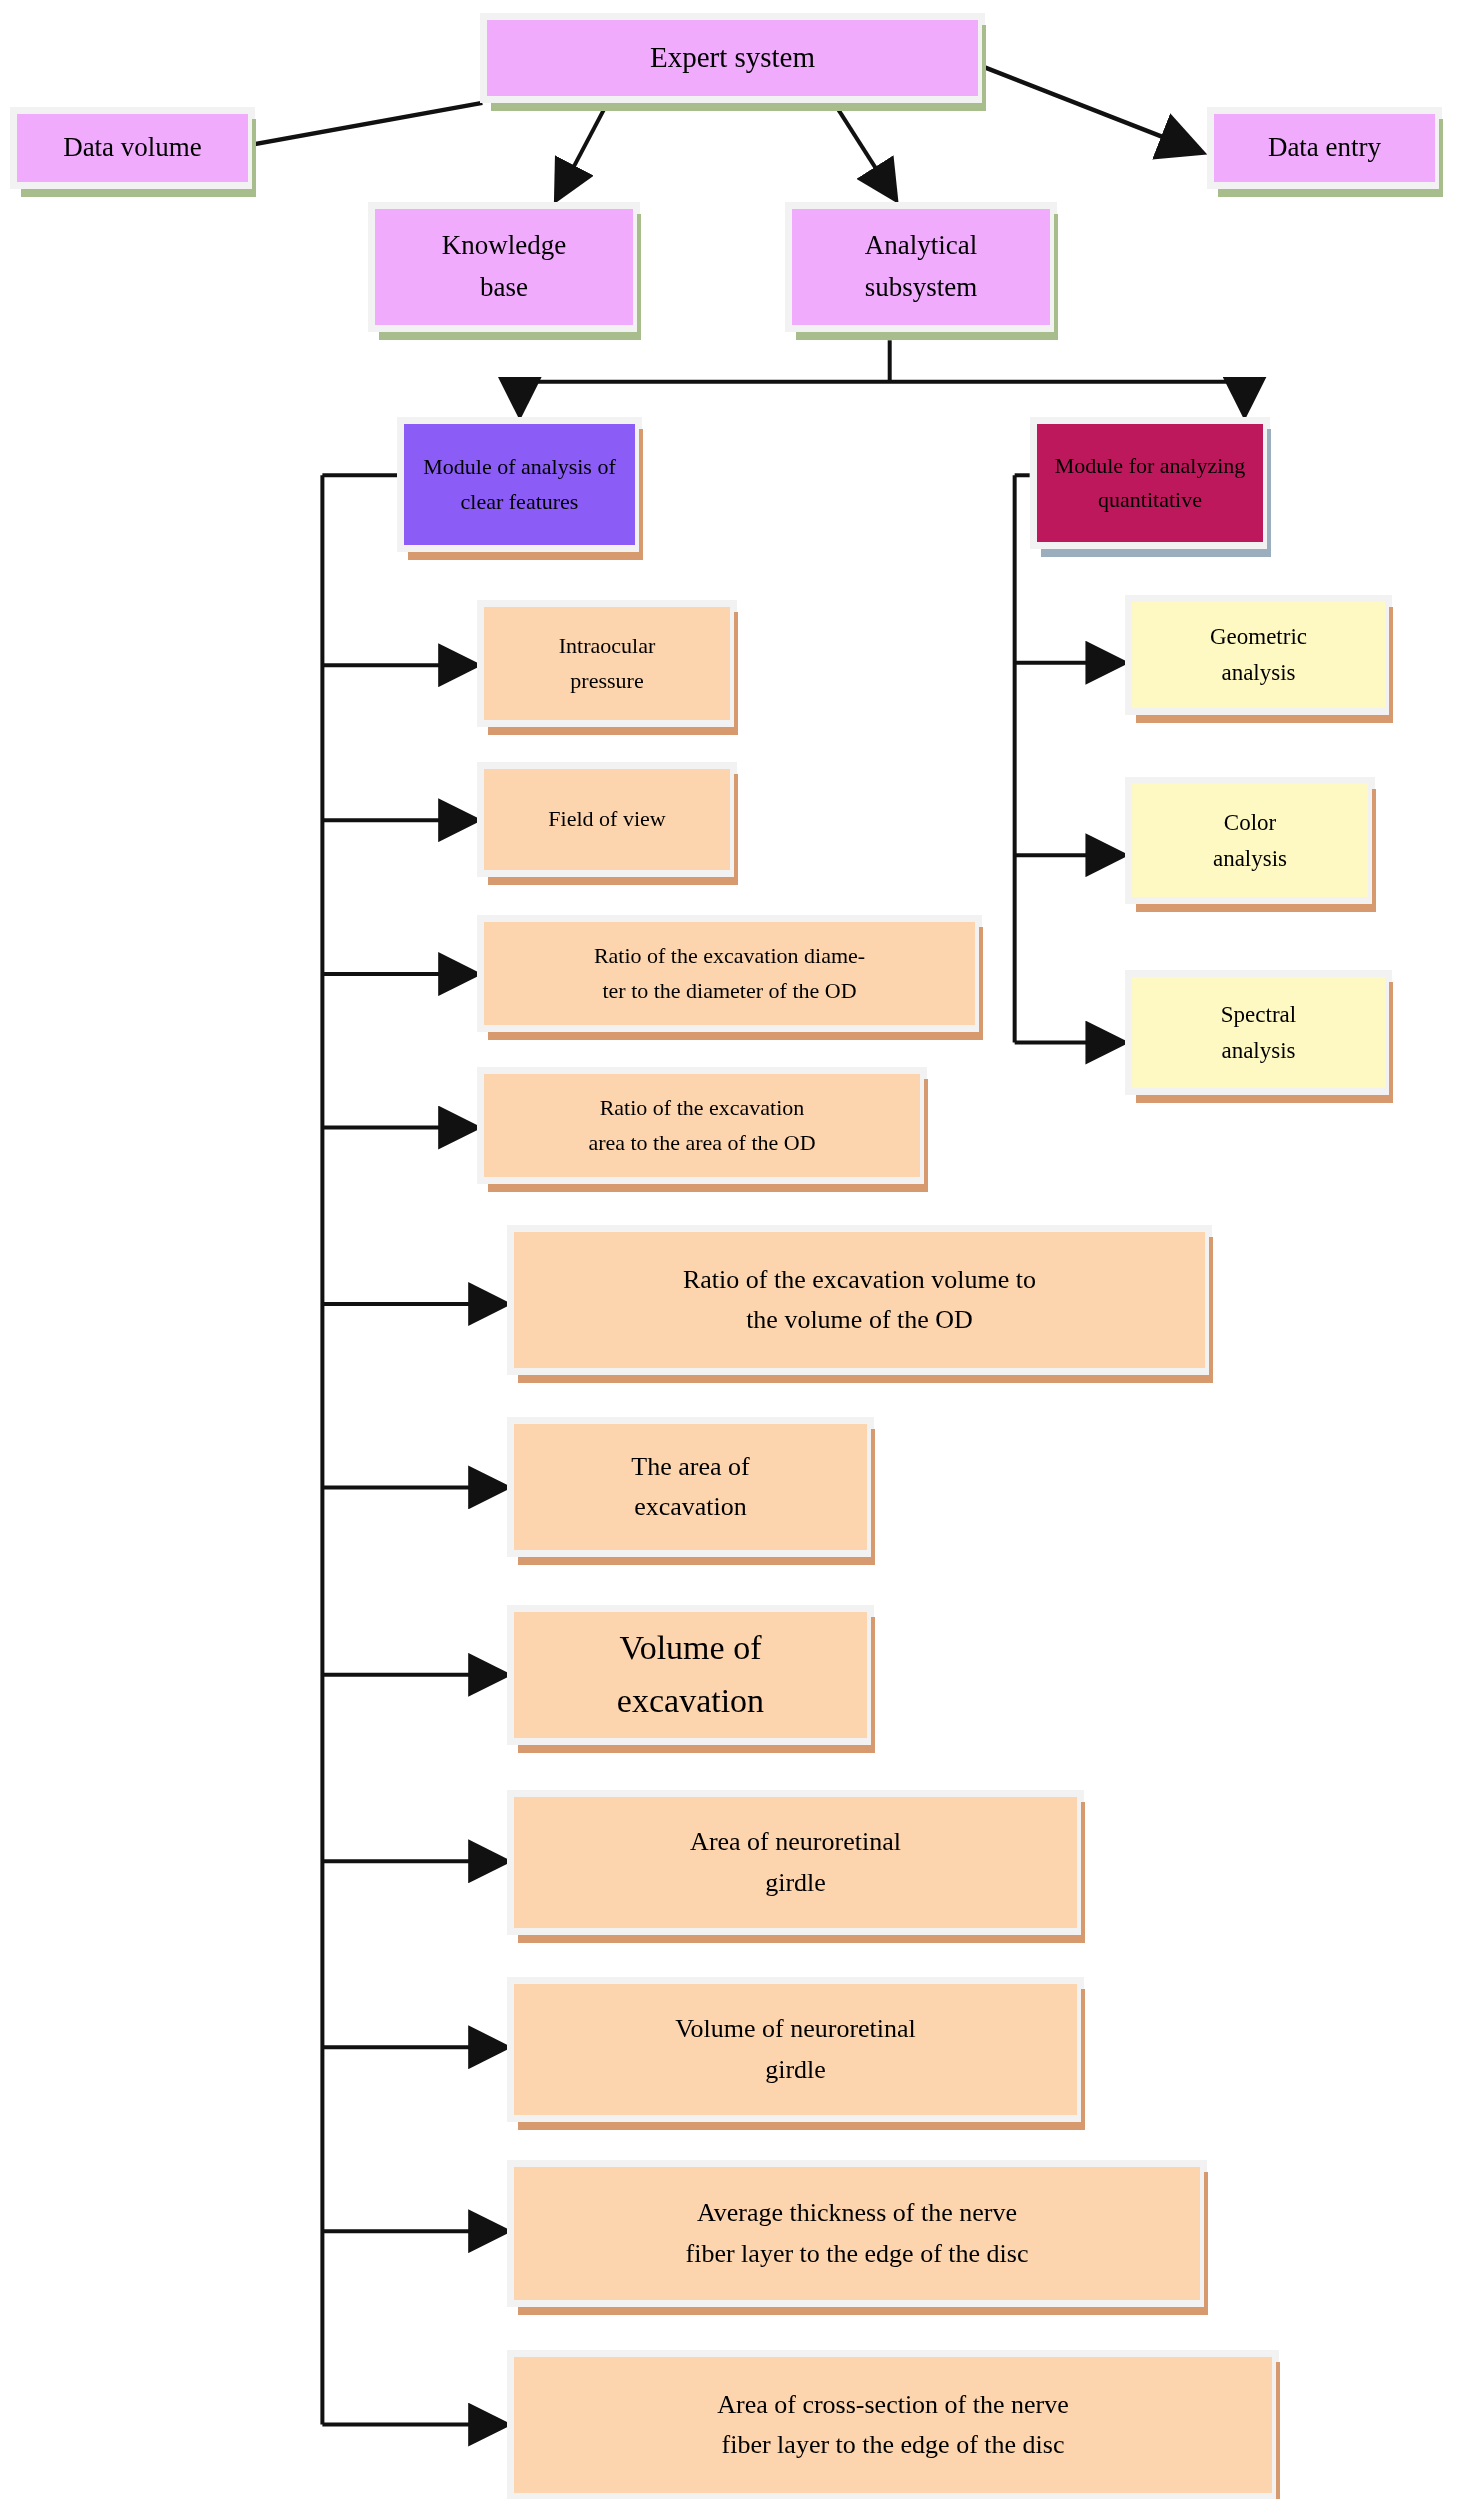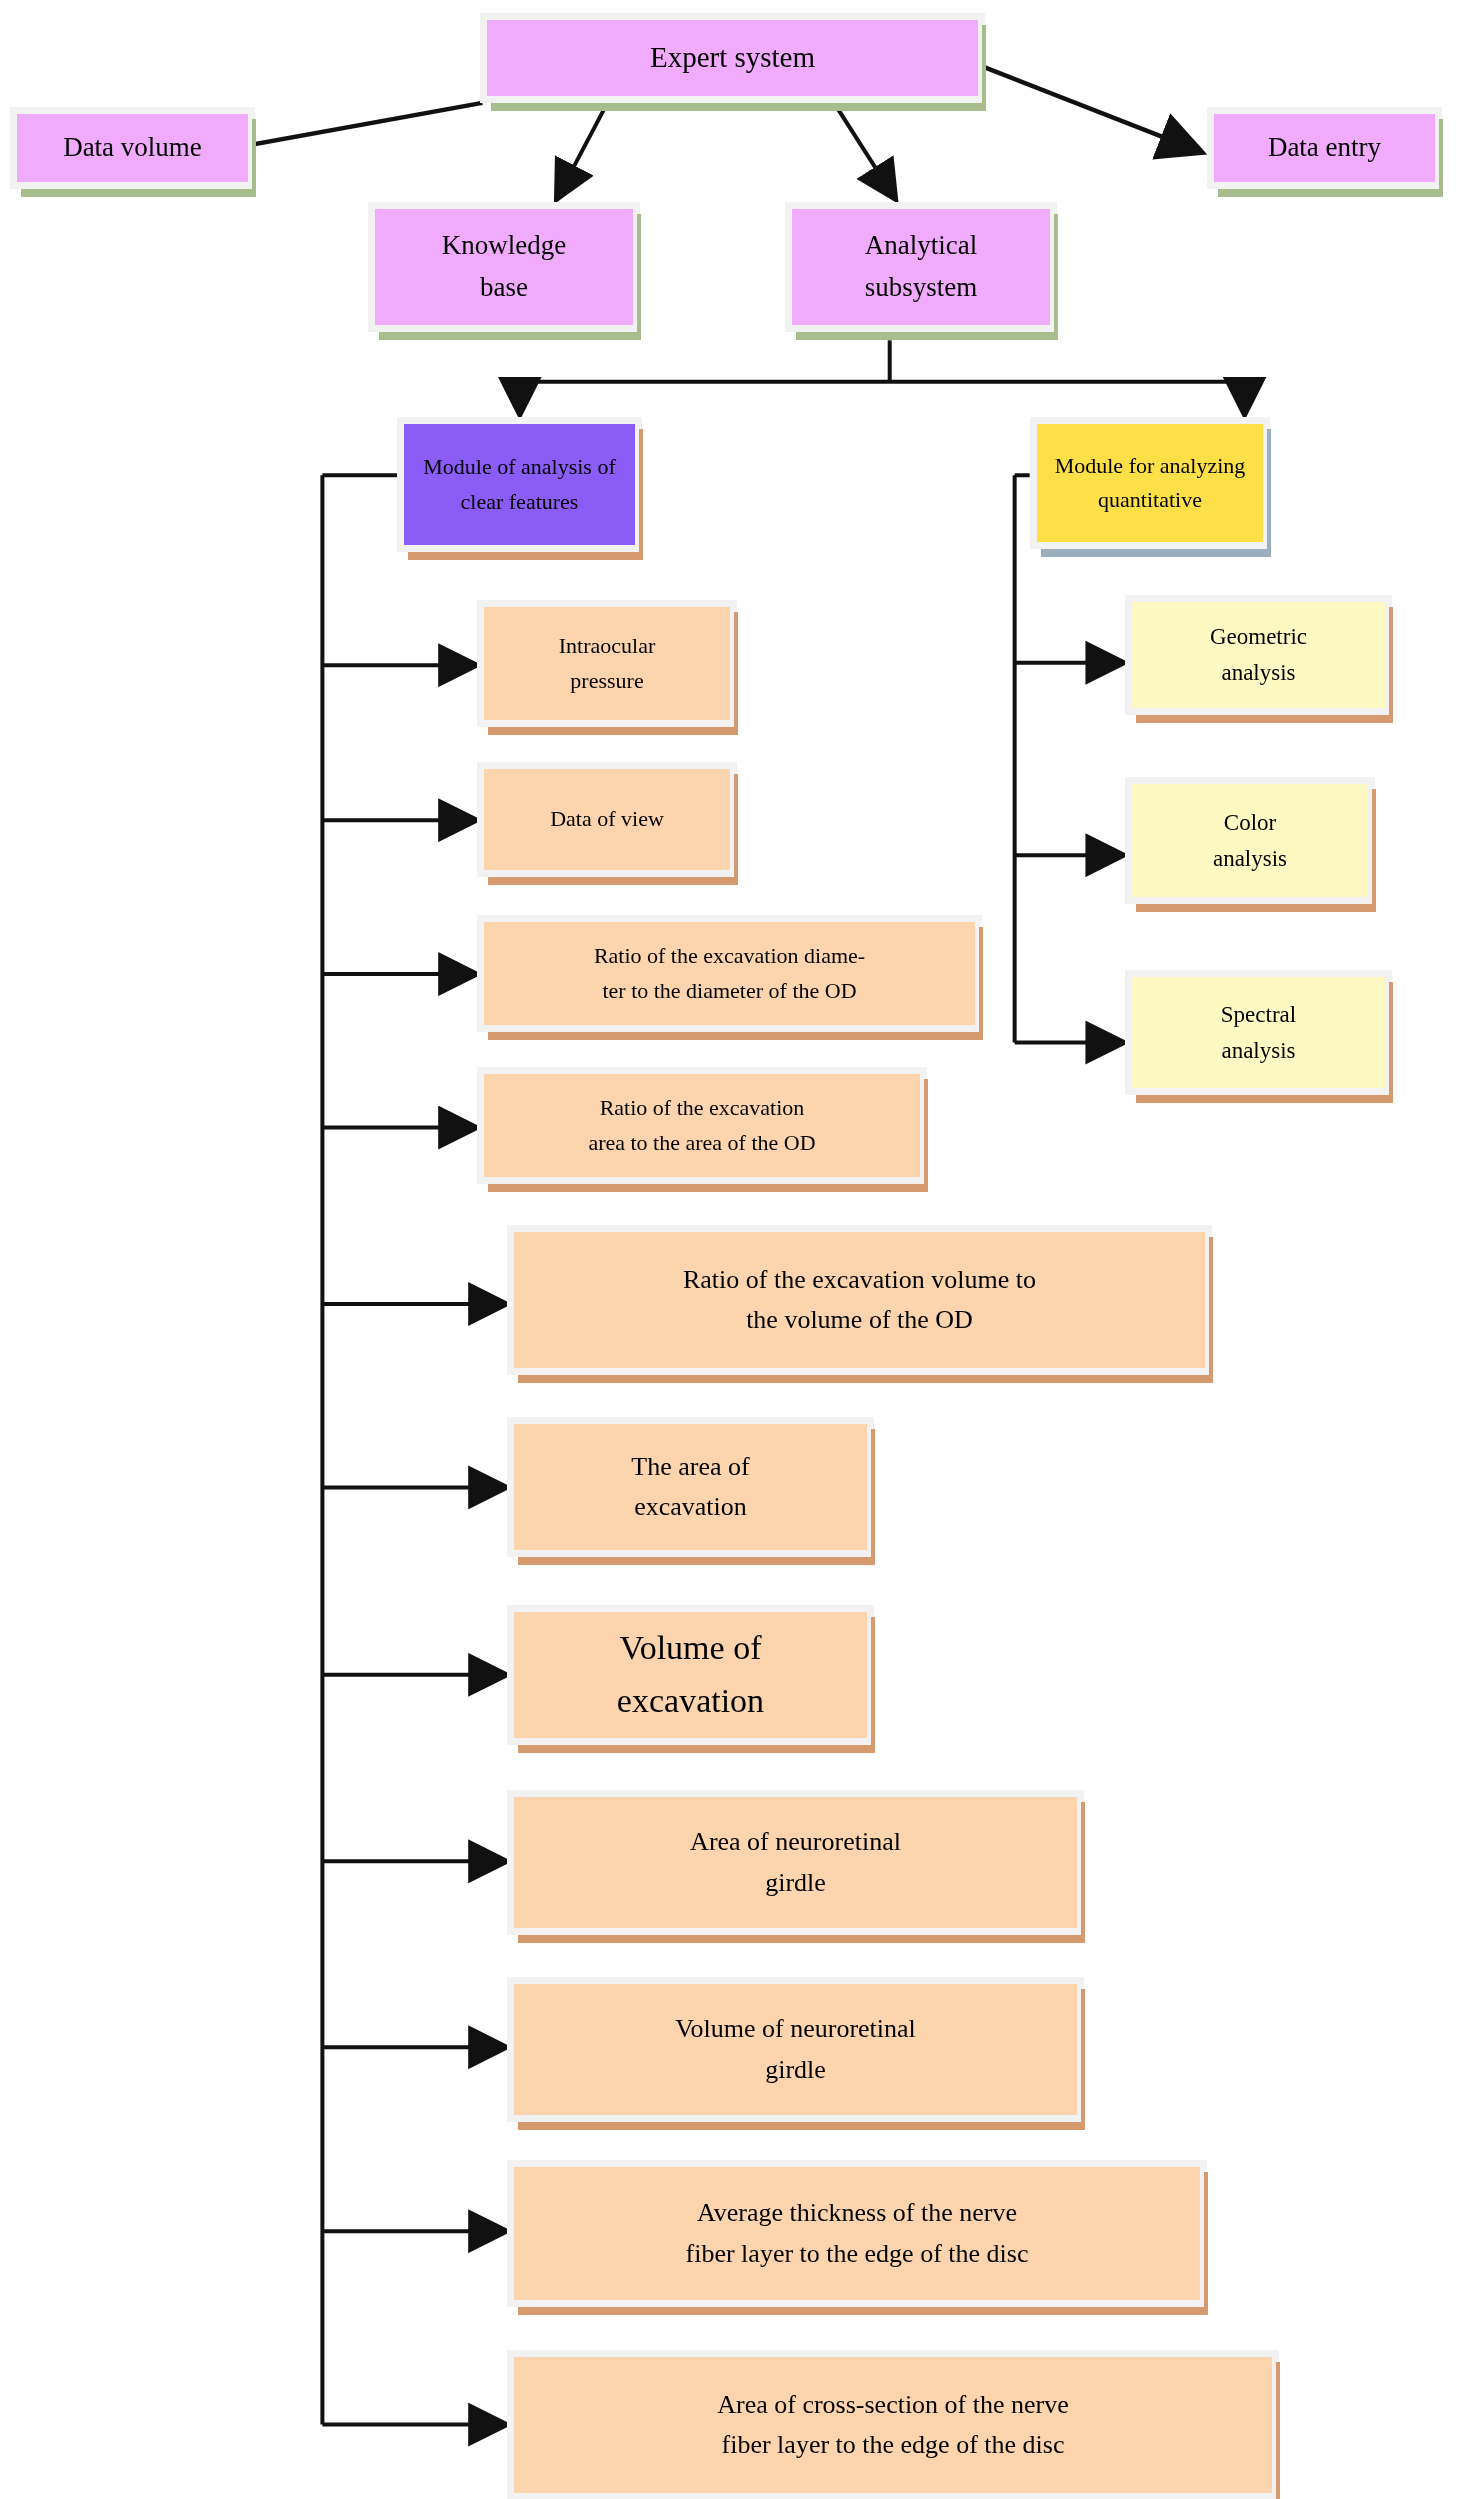--- a/index.html
+++ b/index.html
@@ -39,21 +39,21 @@
   }
   .node.orange{background:#8b5cf6;}
   .node.orange::after{
     content:"";position:absolute;left:4px;right:-8px;bottom:-15px;height:8px;
     background:#d69a6e;
   }
   .node.orange::before{
     content:"";position:absolute;top:5px;bottom:-15px;right:-8px;width:4px;
     background:#d69a6e;
   }
-  .node.blue{background:#fde047;}
+  .node.blue{background:#be185d;}
   .node.blue::after{
     content:"";position:absolute;left:4px;right:-8px;bottom:-15px;height:8px;
     background:#9aaebd;
   }
   .node.blue::before{
     content:"";position:absolute;top:5px;bottom:-15px;right:-8px;width:4px;
     background:#9aaebd;
   }
   .node.peach{background:#fcd4ad;}
   .node.peach::after{
@@ -150,21 +150,21 @@
 
   <div class="node blue" style="left:1030px;top:417px;width:240px;height:132px;font-size:22px;">
     <span class="label">Module for analyzing<br>quantitative</span>
   </div>
 
   <div class="node peach" style="left:477px;top:600px;width:260px;height:127px;font-size:22px;">
     <span class="label">Intraocular<br>pressure</span>
   </div>
 
   <div class="node peach" style="left:477px;top:762px;width:260px;height:115px;font-size:22px;">
-    <span class="label">Data of view</span>
+    <span class="label">Field of view</span>
   </div>
 
   <div class="node peach" style="left:477px;top:915px;width:505px;height:117px;font-size:22px;">
     <span class="label">Ratio of the excavation diame-<br>ter to the diameter of the OD</span>
   </div>
 
   <div class="node peach" style="left:477px;top:1067px;width:450px;height:117px;font-size:22px;">
     <span class="label">Ratio of the excavation<br>area to the area of the OD</span>
   </div>
 

